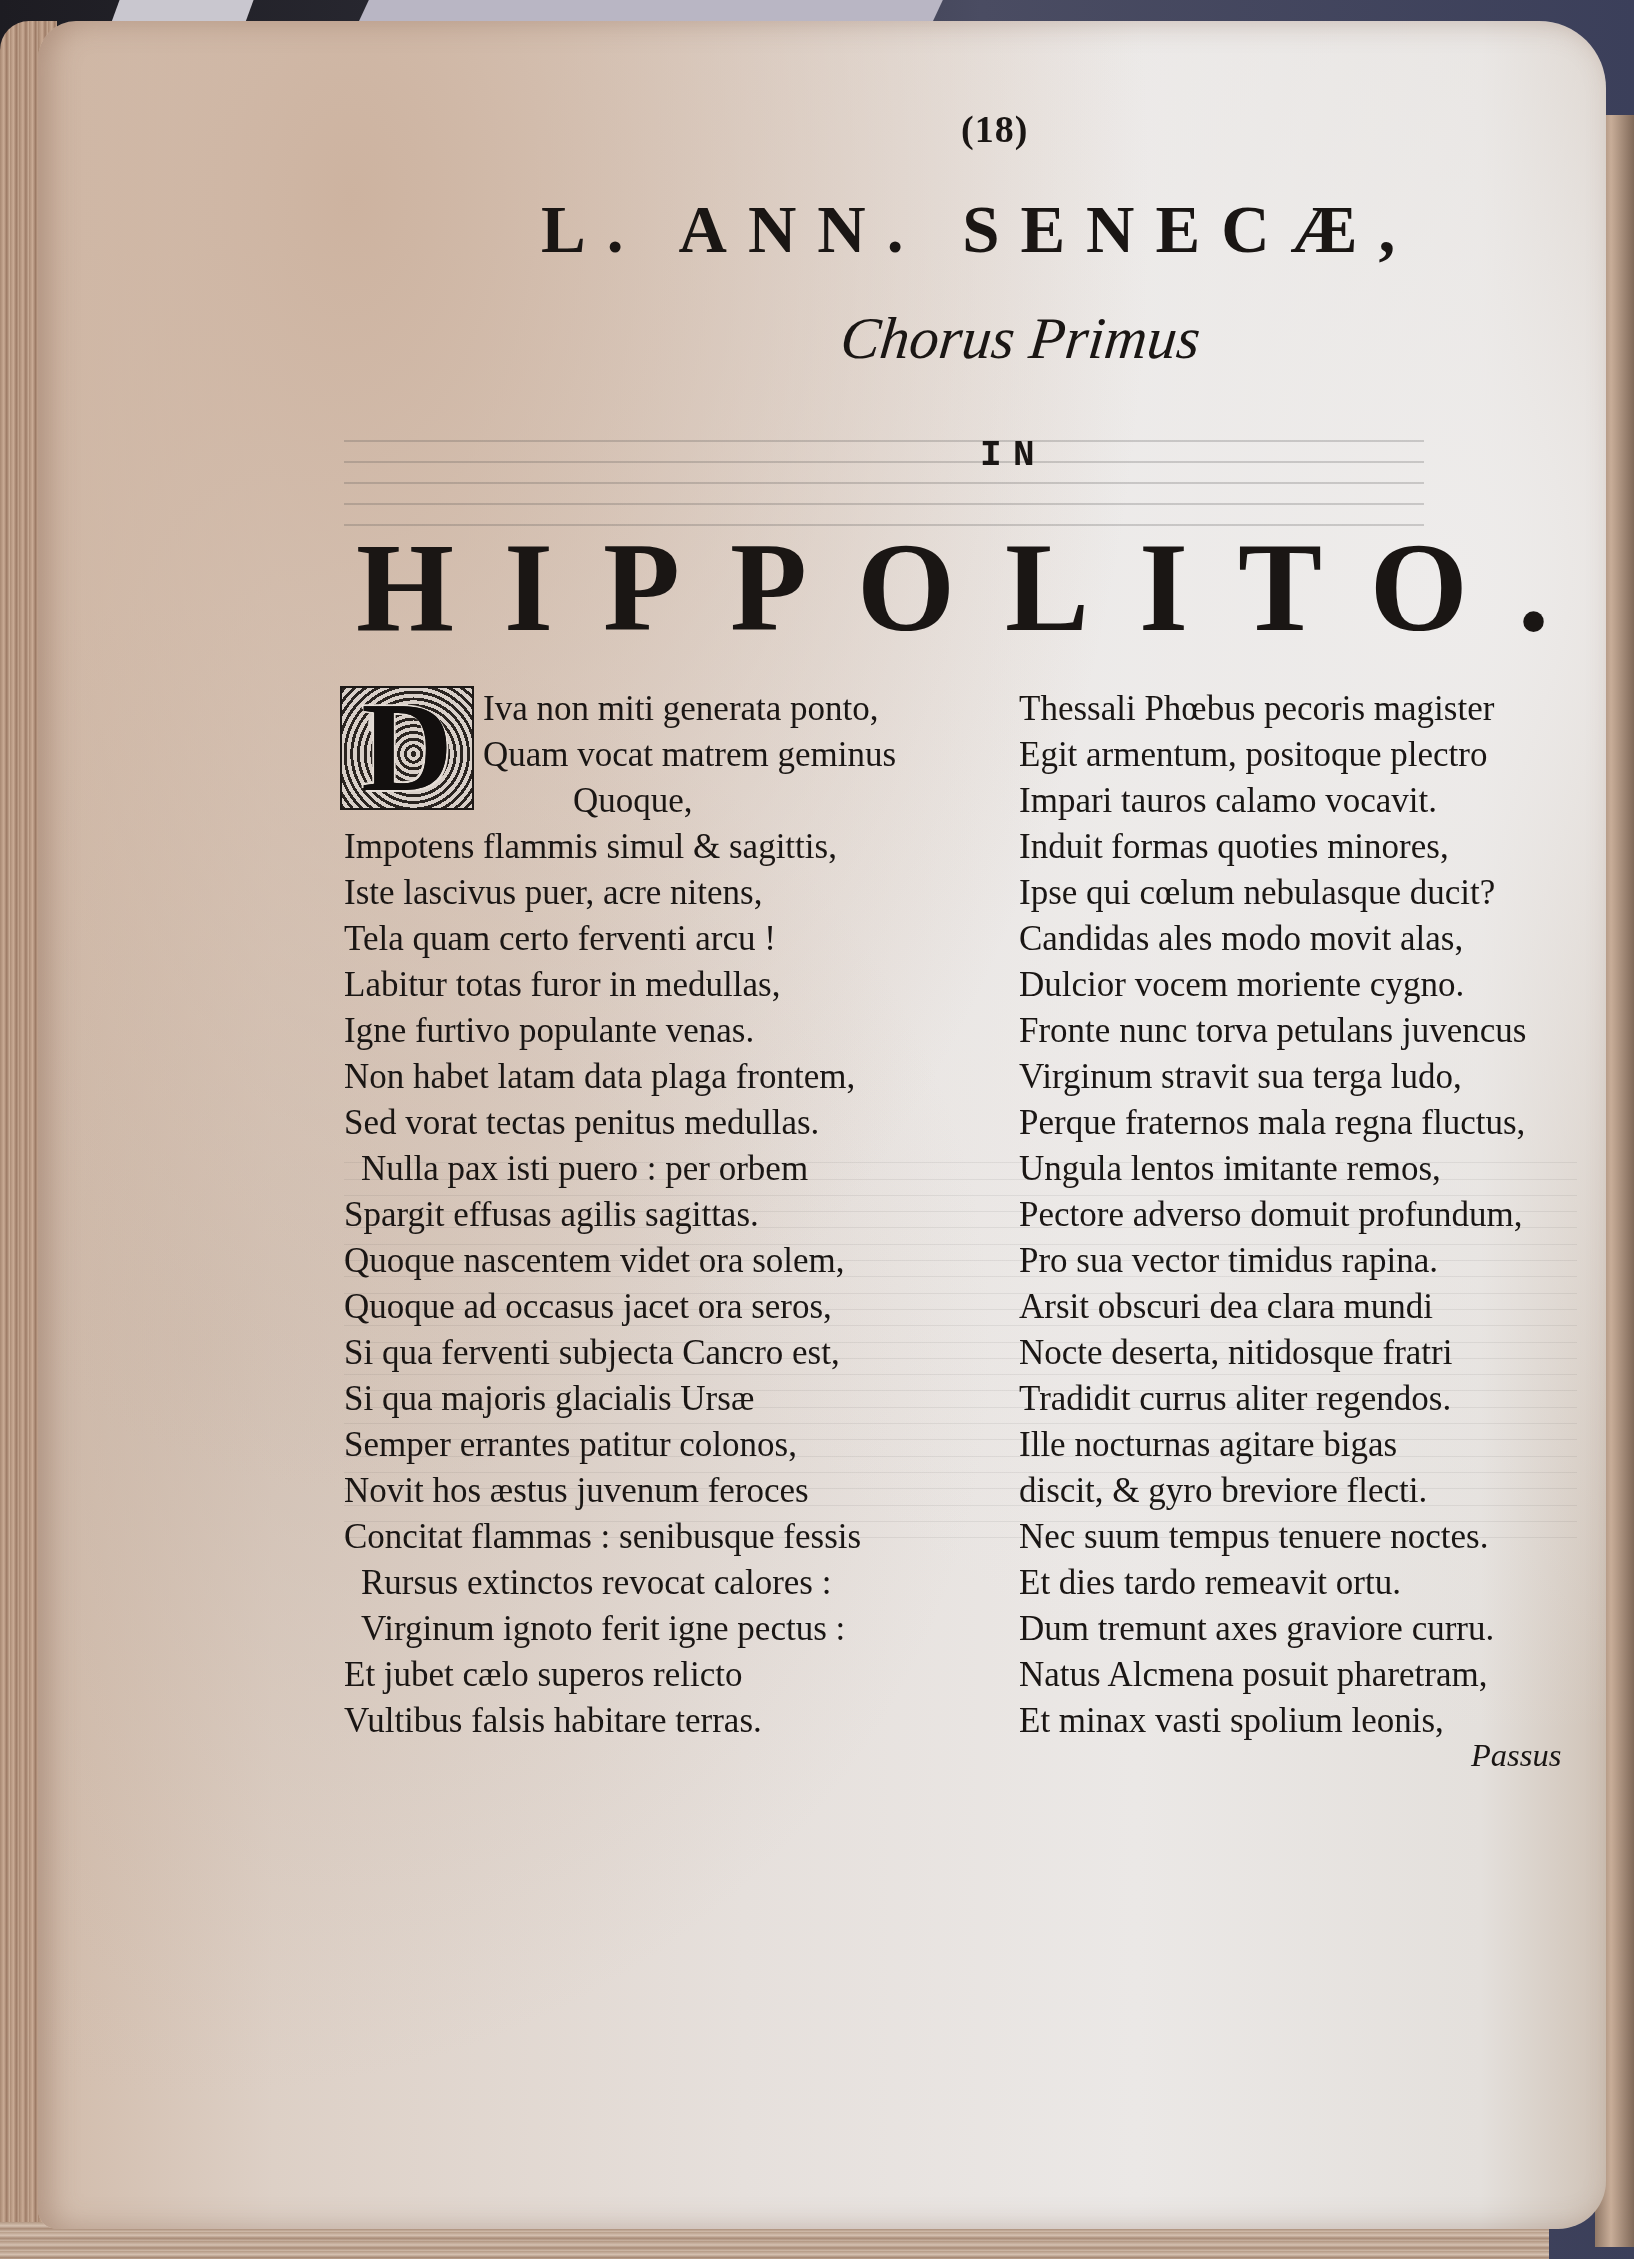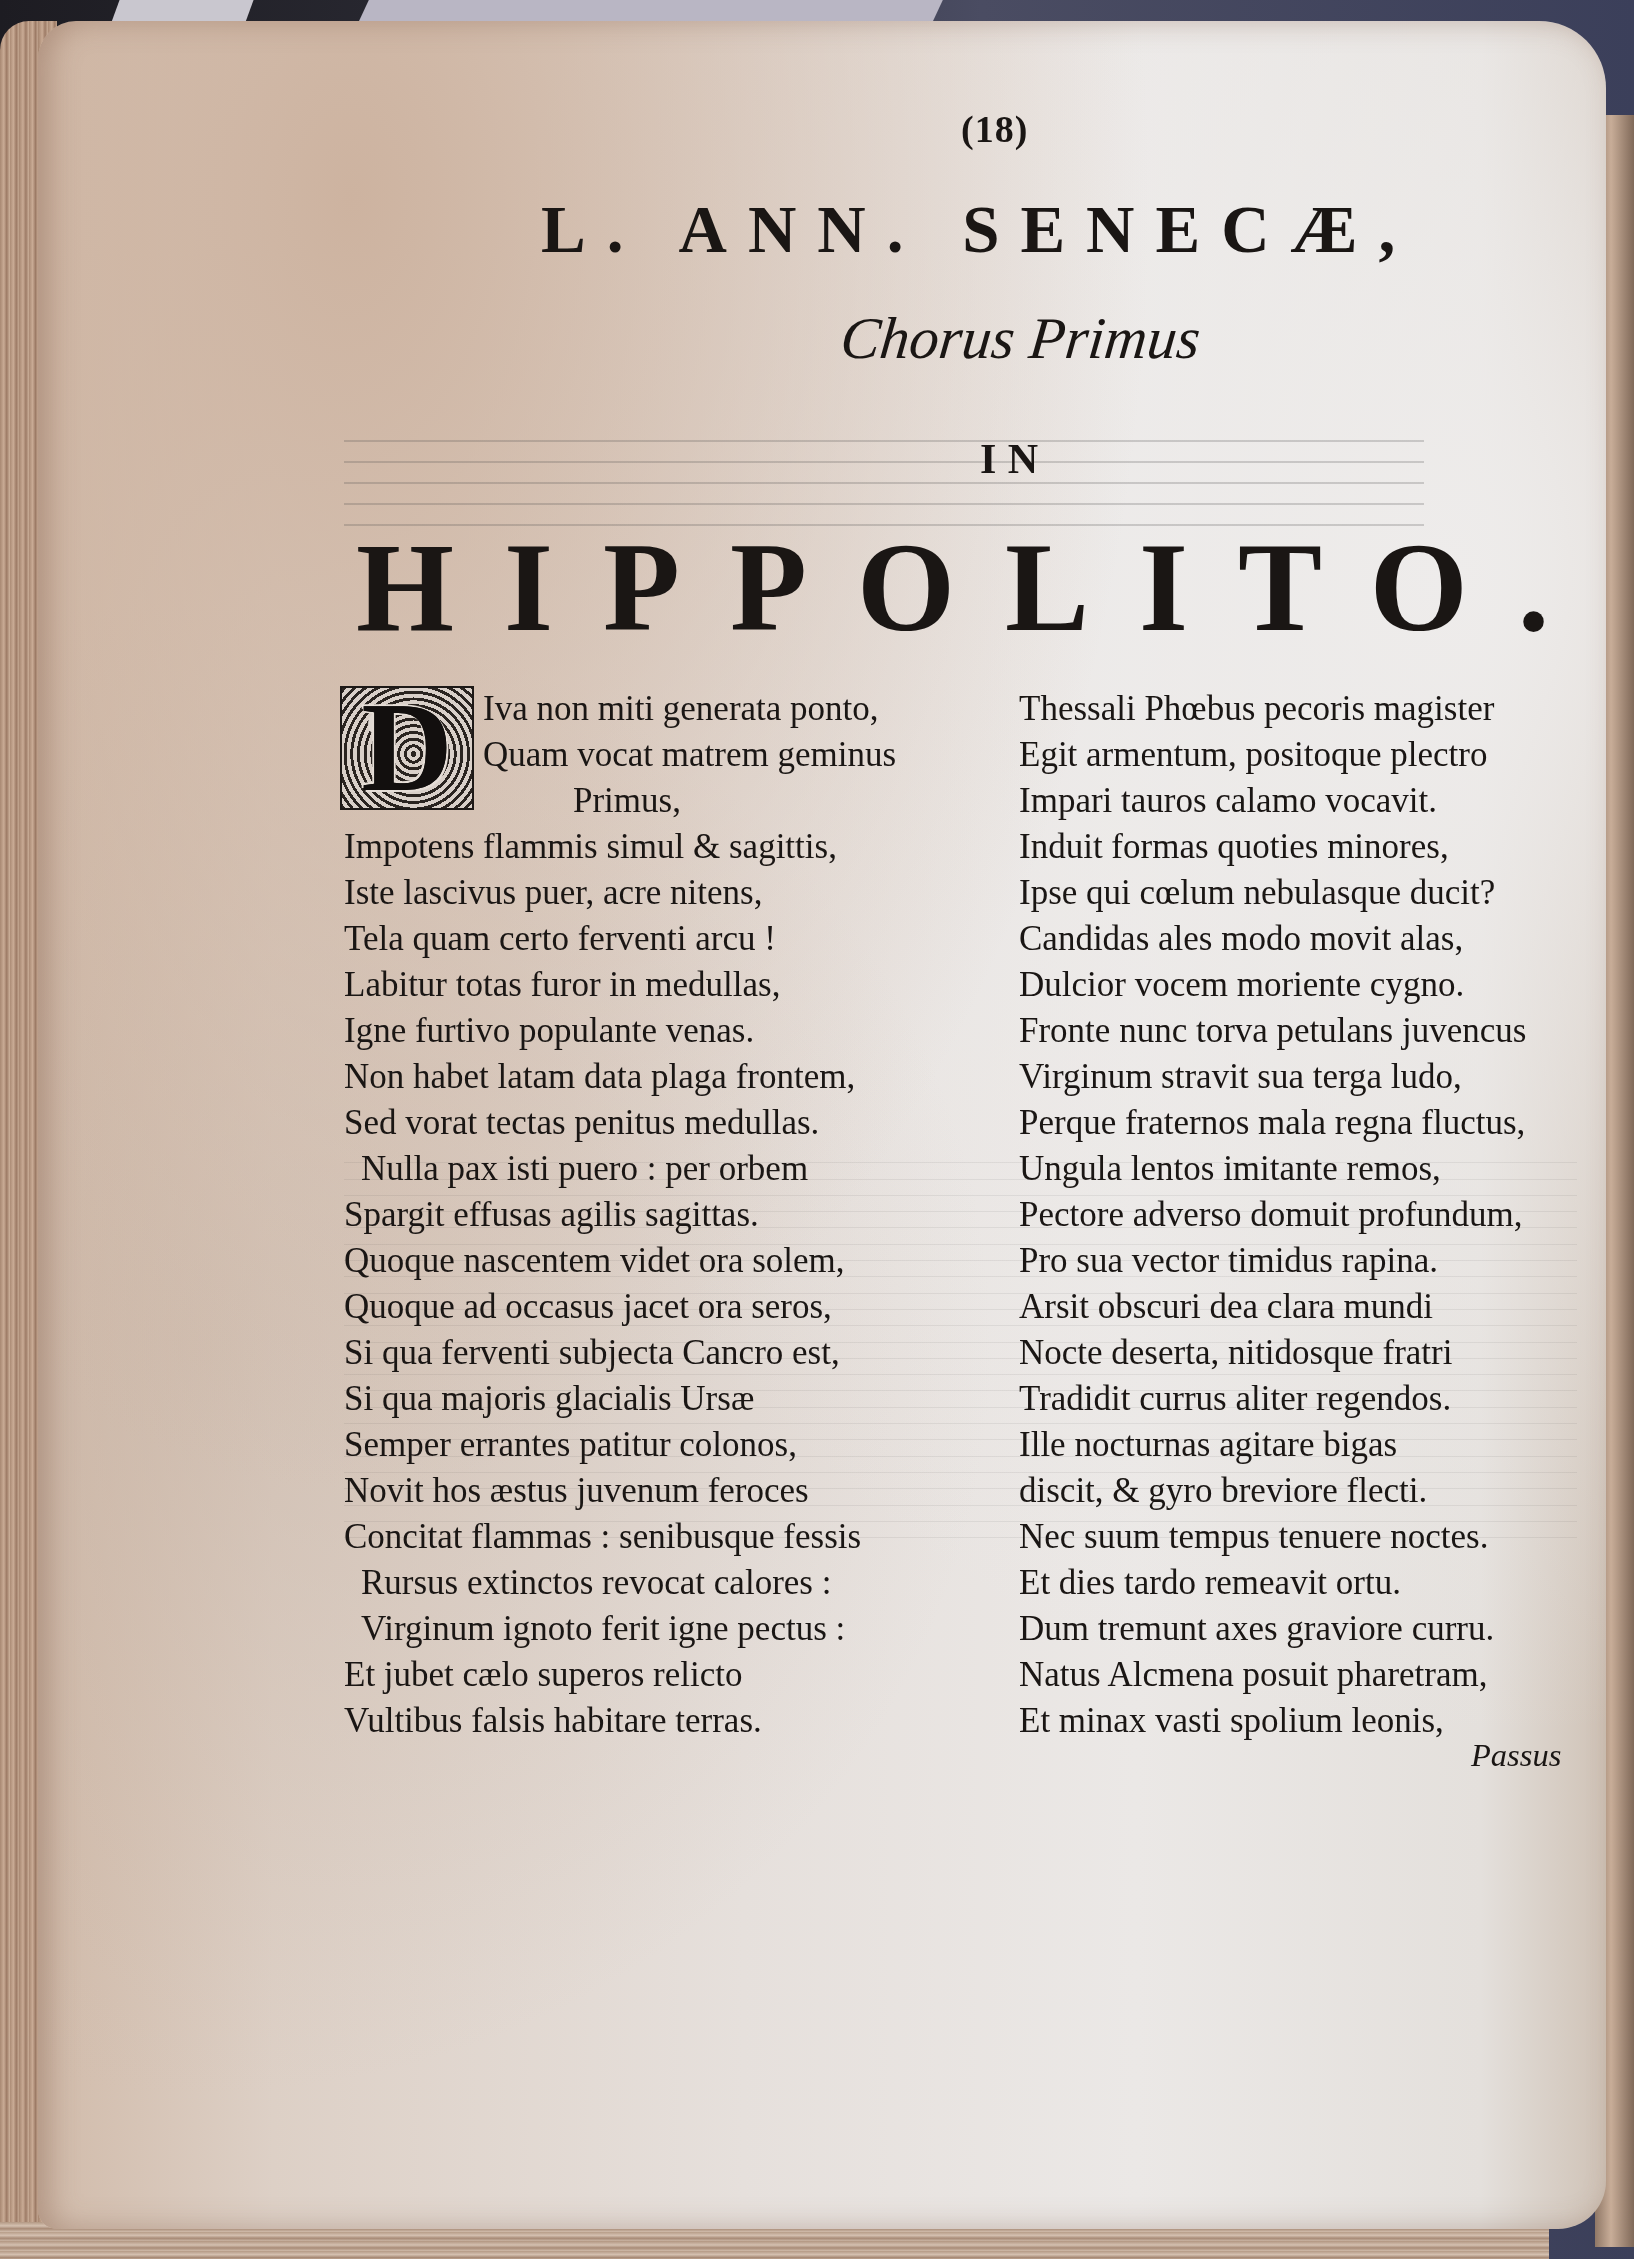--- a/index.html
+++ b/index.html
@@ -100,23 +100,24 @@
     position: absolute;
     left: 841px; top: 304px;
     font-size: 59px;
     font-style: italic;
     white-space: nowrap;
     transform: skewX(-6deg);
   }
   .title-in {
     position: absolute;
     left: 980px; top: 435px;
-    font-size: 42px;
+    font-size: 36px;
     letter-spacing: 11.5px;
     font-weight: bold;
+    font-family: Liberation Mono, monospace;
   }
   .title-main {
     position: absolute;
     left: 356px; top: 516px;
     font-size: 126px;
     letter-spacing: 50px;
     white-space: nowrap;
     font-weight: bold;
   }
   .col {
@@ -179,21 +180,21 @@
   <div class="title-in">IN</div>
   <div class="title-main">HIPPOLITO.</div>
 
   <div class="drop-cap">
     <span class="drop-cap-letter">D</span>
   </div>
 
   <div class="col col-left">
     <span class="line indent-1">Iva non miti generata ponto,</span>
     <span class="line indent-1">Quam vocat matrem geminus</span>
-    <span class="line indent-2">Primus,</span>
+    <span class="line indent-2">Quoque,</span>
     <span class="line">Impotens flammis simul &amp; sagittis,</span>
     <span class="line">Iste lascivus puer, acre nitens,</span>
     <span class="line">Tela quam certo ferventi arcu !</span>
     <span class="line">Labitur totas furor in medullas,</span>
     <span class="line">Igne furtivo populante venas.</span>
     <span class="line">Non habet latam data plaga frontem,</span>
     <span class="line">Sed vorat tectas penitus medullas.</span>
     <span class="line indent-s">Nulla pax isti puero : per orbem</span>
     <span class="line">Spargit effusas agilis sagittas.</span>
     <span class="line">Quoque nascentem videt ora solem,</span>

